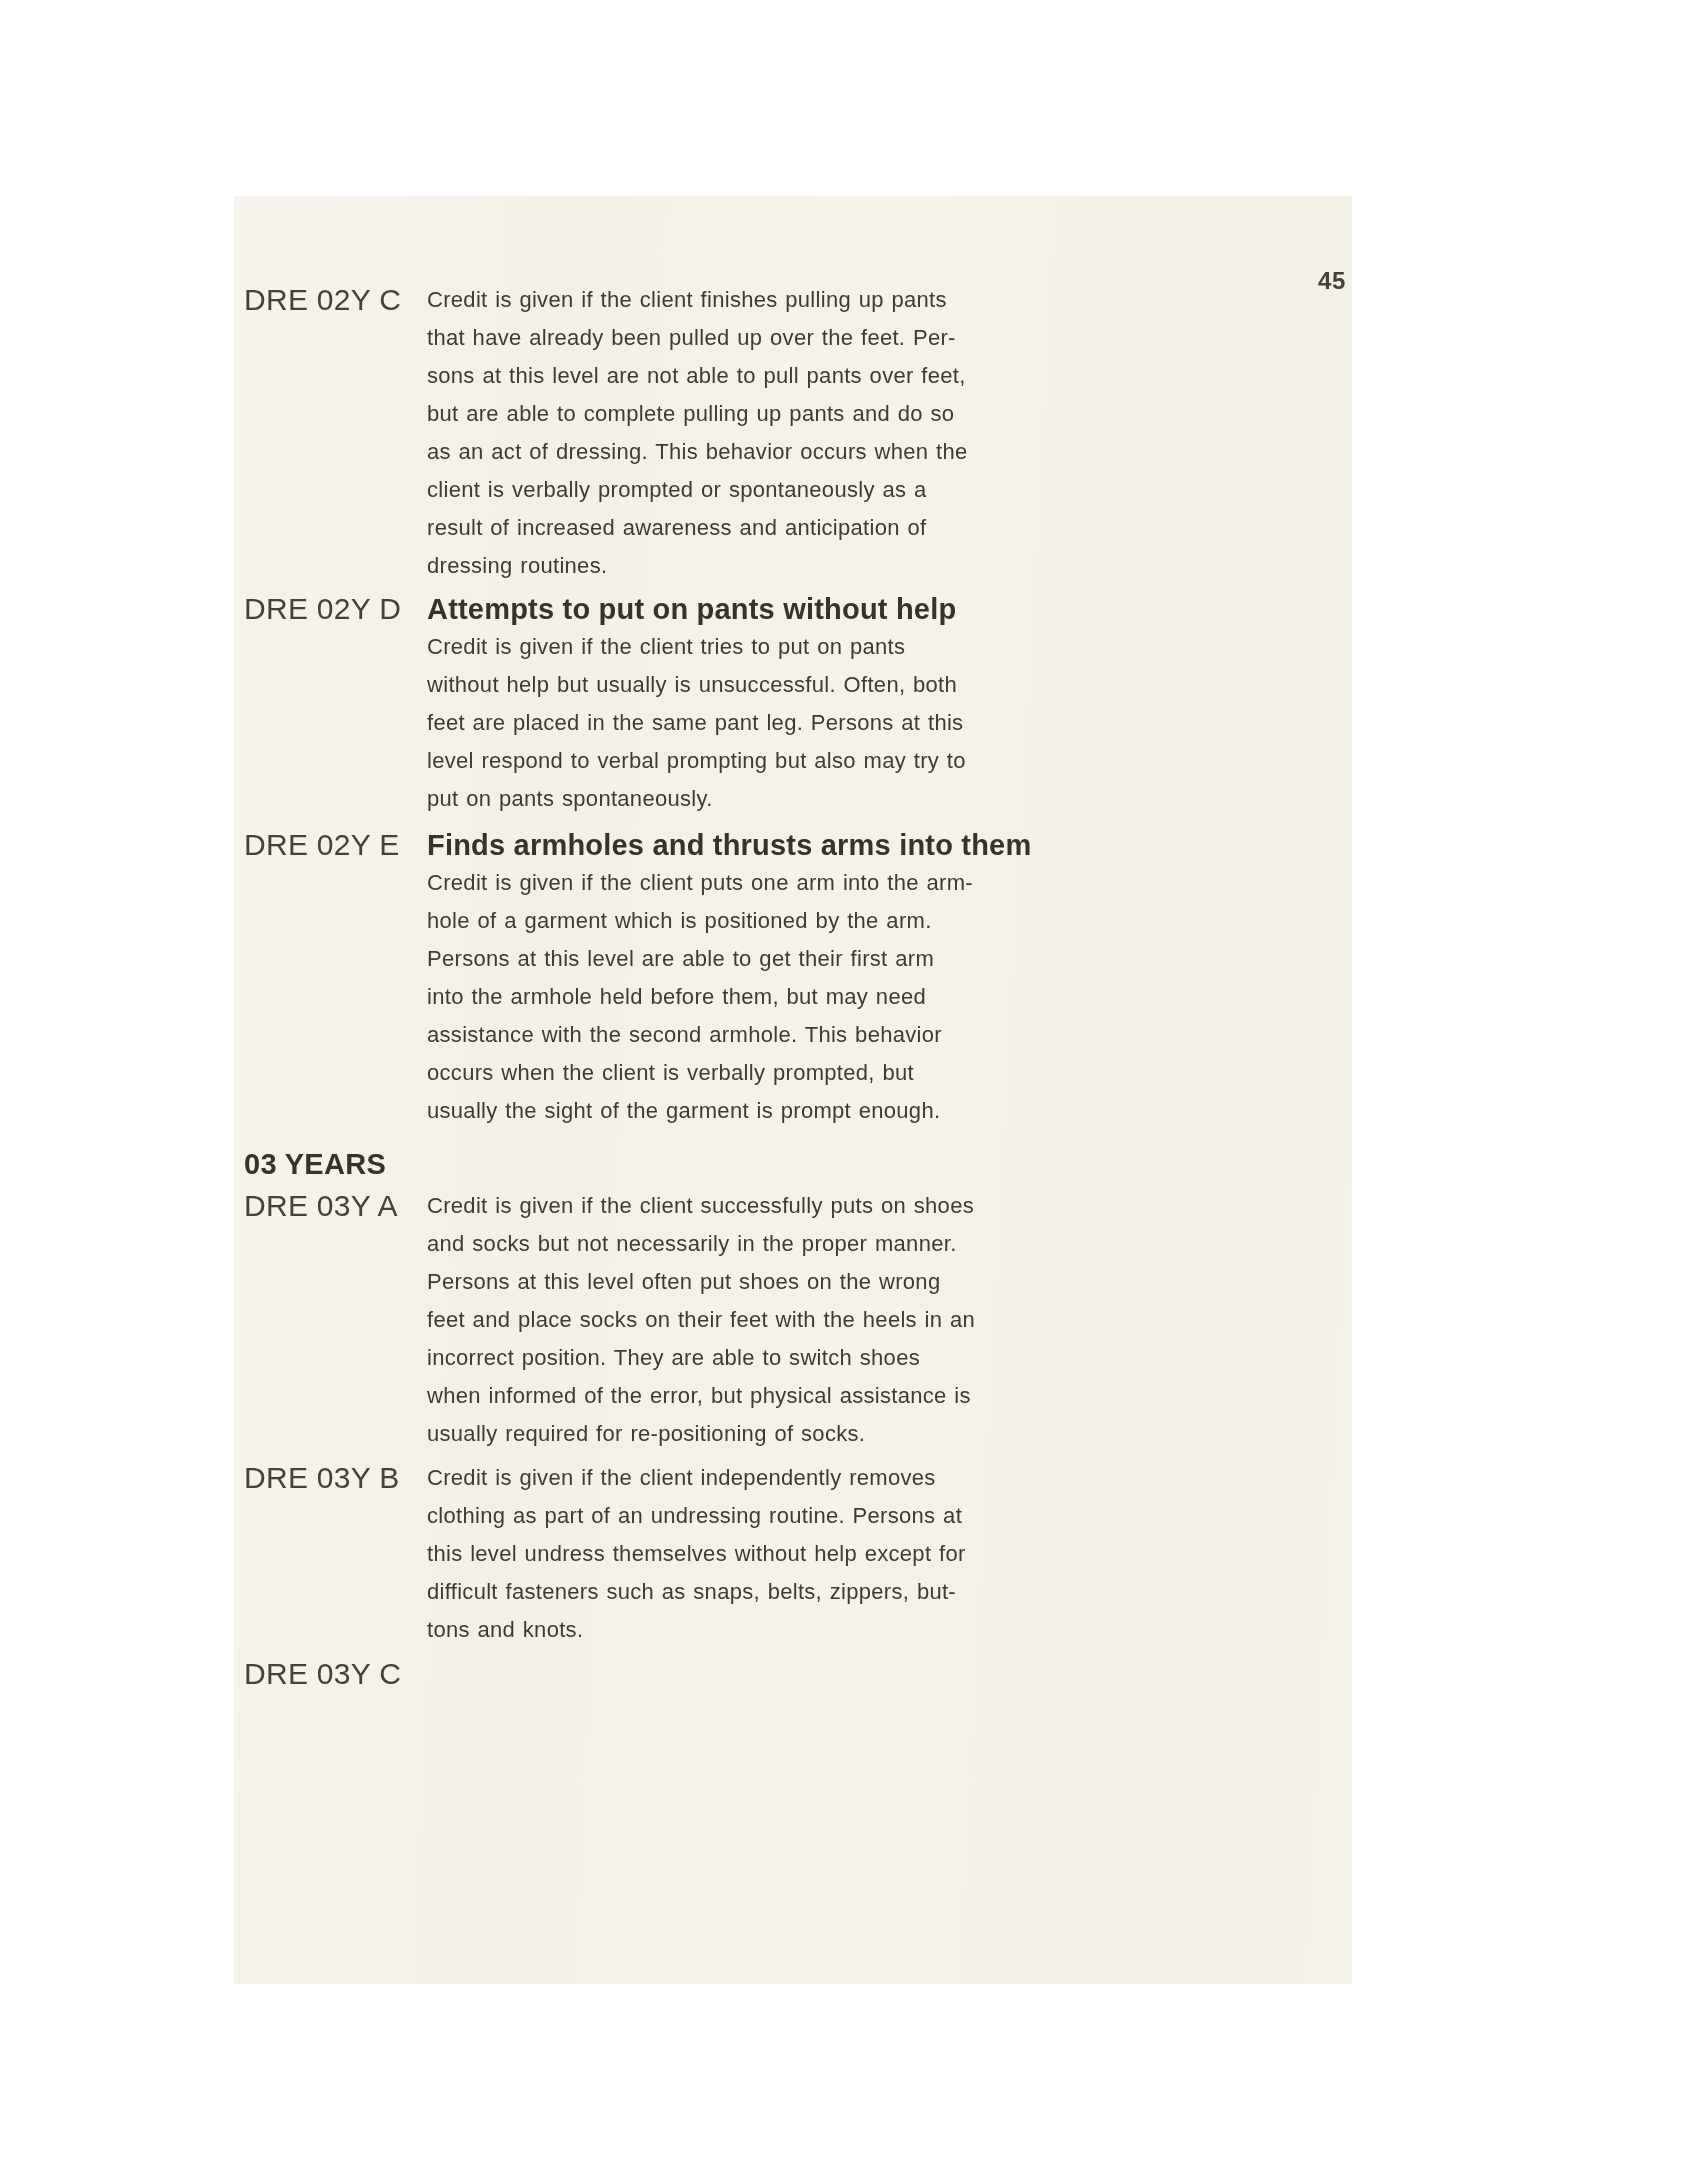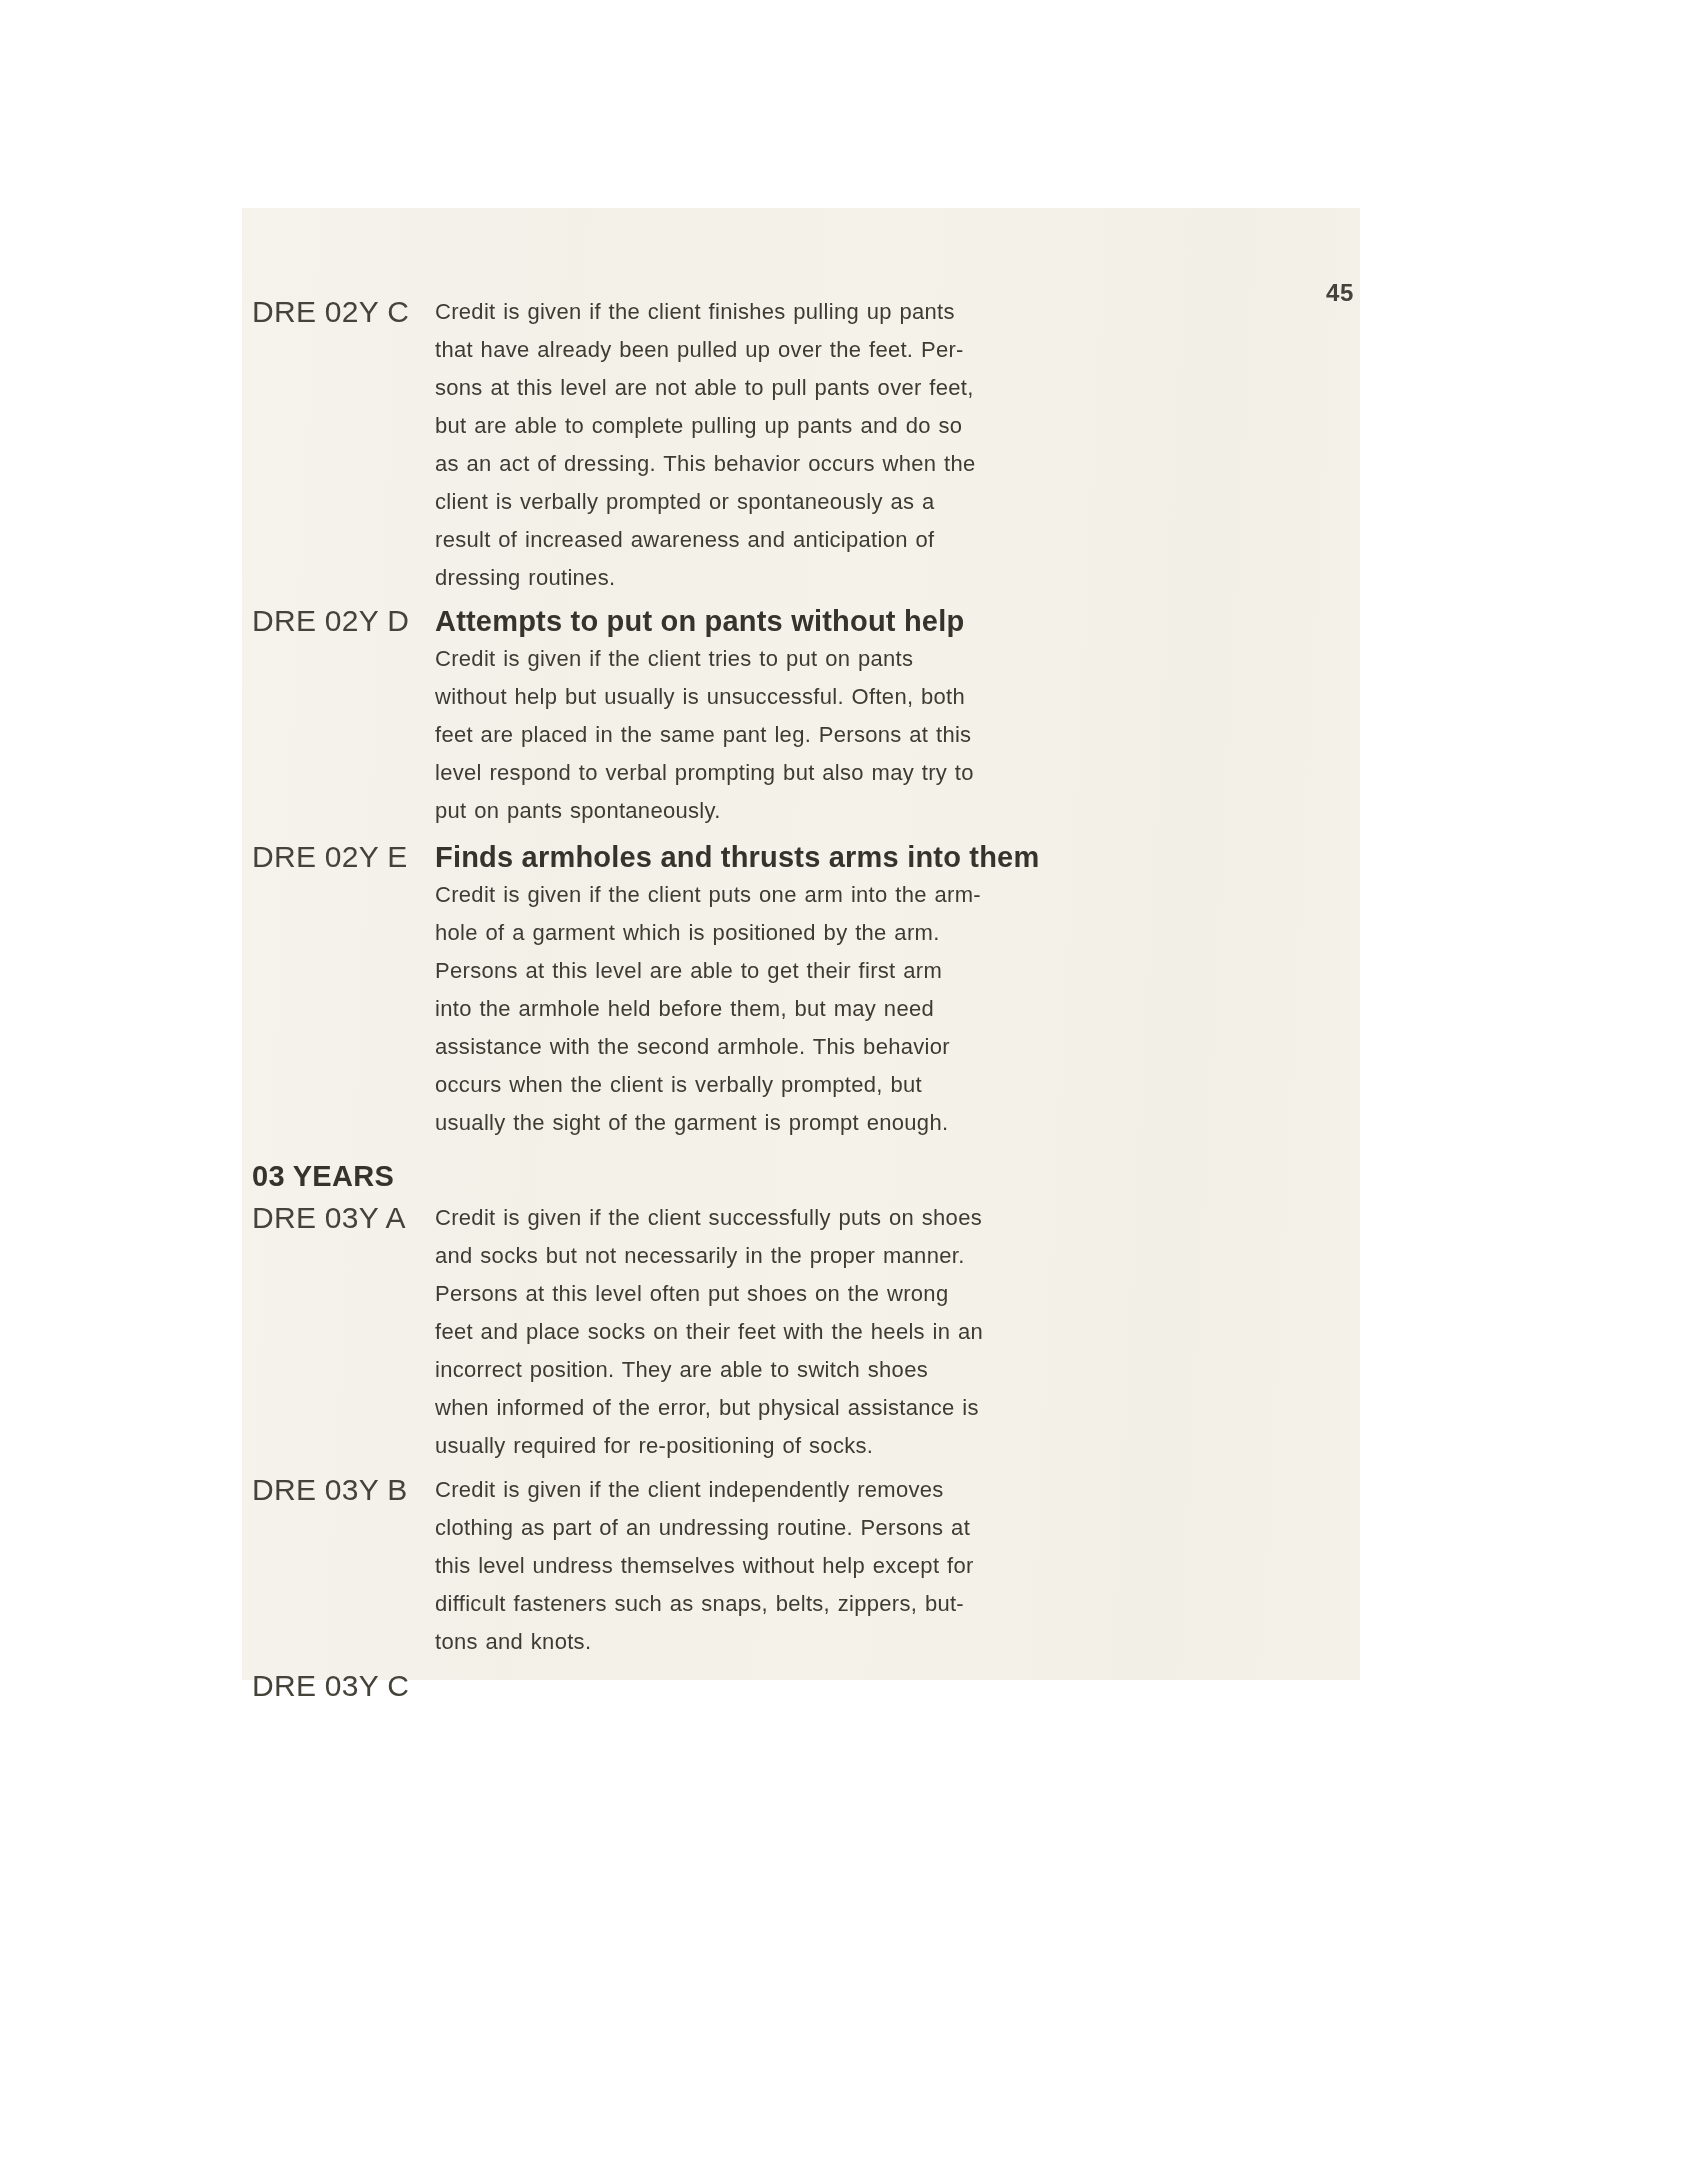--- a/index.html
+++ b/index.html
@@ -12,26 +12,25 @@
     font-family: "Liberation Sans", sans-serif;
   }
   .page-wrap {
     position: relative;
     width: 1687px;
     height: 2183px;
     background: #ffffff;
   }
   .page-scan {
     position: absolute;
-    left: 242px;
+    left: 234px;
     top: 196px;
     width: 1118px;
-    height: 1472px;
+    height: 1788px;
     background: linear-gradient(93deg, #f6f3ec 0%, #f3f0e8 28%, #f5f2ea 55%, #f2efe6 82%, #f4f1e9 100%);
-    margin-top: 12px;
   }
   .page-number {
     position: absolute;
     left: 1084px;
     top: 71px;
     font-size: 24px;
     font-weight: 700;
     color: #44423a;
     letter-spacing: 0.7px;
   }

